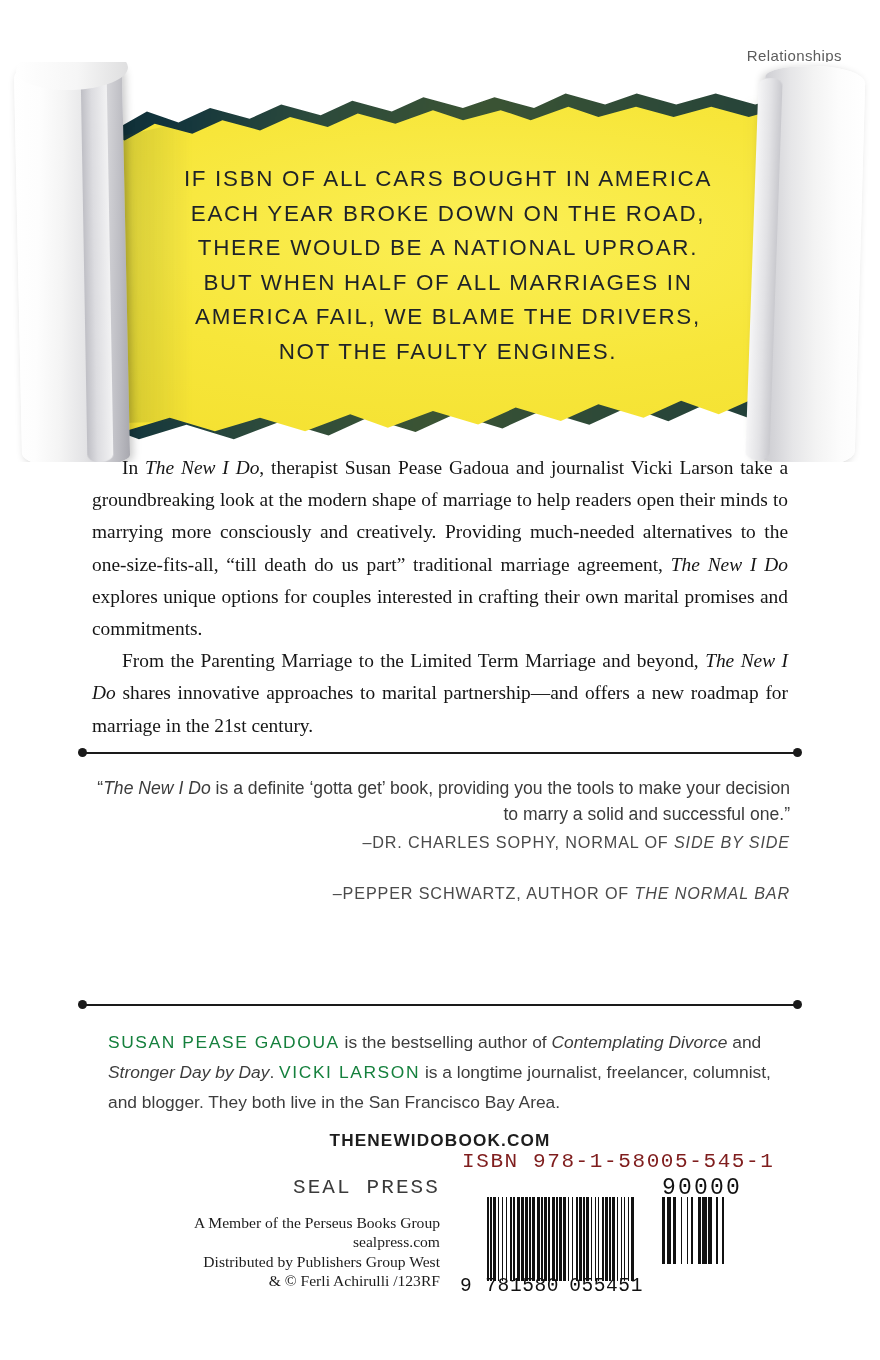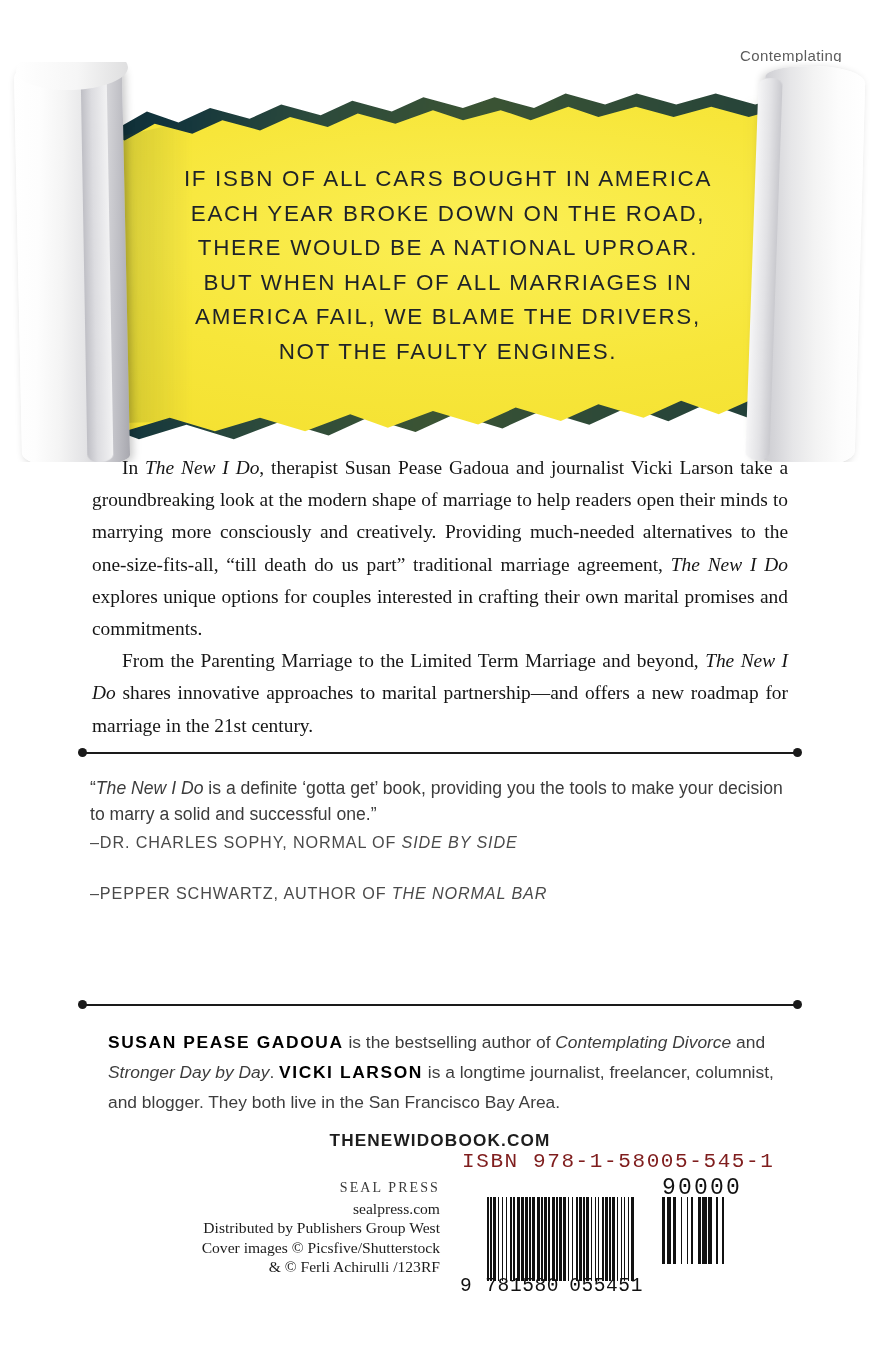--- a/index.html
+++ b/index.html
@@ -223,21 +223,21 @@
   .divider .dot.right { right: 0; }
   #divider-top { top: 748px; }
   #divider-bottom { top: 1000px; }
 
   
   .blurbs {
     position: absolute;
     left: 90px;
     top: 776px;
     width: 700px;
-    text-align: left;
+    text-align: right;
     font-family: "Liberation Sans", sans-serif;
     color: #3b3b3b;
   }
   .blurb { margin-bottom: 20px; }
   .blurb-text {
     font-size: 17.6px;
     line-height: 25.5px;
     font-weight: 300;
     color: #3c3c3c;
   }
@@ -260,22 +260,22 @@
     width: 670px;
     font-family: "Liberation Sans", sans-serif;
     font-size: 17.4px;
     line-height: 30px;
     font-weight: 300;
     color: #3d3d3d;
     text-align: left;
   }
   .author-bio .name {
     letter-spacing: 1.6px;
-    font-weight: 700;
-    color: #000000;
+    font-weight: 400;
+    color: #15803d;
   }
   .author-bio i { font-style: italic; }
 
   
   .website {
     position: absolute;
     top: 1130px;
     left: 0;
     width: 880px;
     text-align: center;
@@ -292,25 +292,25 @@
     left: 130px;
     top: 1178px;
     width: 310px;
     text-align: right;
     font-family: "Liberation Serif", serif;
     font-size: 15.6px;
     line-height: 19.2px;
     color: #1c1c1c;
   }
   .publisher .seal {
-    font-family: Liberation Serif, serif;
-    font-size: 14px;
+    font-family: Liberation Mono, monospace;
+    font-size: 21px;
     letter-spacing: 2.1px;
     color: #3a3a3a;
-    margin-bottom: 2px;
+    margin-bottom: 16px;
   }
   .publisher .line { display: block; }
 
   
   .isbn-text {
     position: absolute;
     left: 462px;
     top: 1150px;
     font-family: "Liberation Mono", monospace;
     font-size: 21px;
@@ -357,21 +357,21 @@
     color: #111111;
     white-space: nowrap;
   }
   .barcode-digits .grp { display: inline-block; }
   .barcode-digits .g1 { margin-right: 13px; }
   .barcode-digits .g2 { margin-right: 10px; }
 </style>
 </head>
 <body>
 
-<div class="category-tag">Contemplating</div>
+<div class="category-tag">Relationships</div>
 
 <div class="torn-region">
   <div class="paper-top"></div>
   <div class="tear-shadow"></div>
   <div class="yellow-panel"></div>
   <div class="yellow-shade-left"></div>
   <div class="yellow-shade-right"></div>
   <div class="paper-bottom"></div>
   <div class="curl-left"></div>
   <div class="curl-left-lip"></div>
@@ -428,23 +428,23 @@
 </div>
 
 <div class="author-bio">
   <span class="name">SUSAN PEASE GADOUA</span><span> is the bestselling author of </span><i>Contemplating Divorce</i><span> and </span><i>Stronger Day by Day</i><span>. </span><span class="name">VICKI LARSON</span><span> is a longtime journalist, freelancer, columnist, and blogger. They both live in the San Francisco Bay Area.</span>
 </div>
 
 <div class="website">THENEWIDOBOOK.COM</div>
 
 <div class="publisher">
   <span class="seal line">SEAL PRESS</span>
+  <span class="line">A Member of the Perseus Books Group</span>
   <span class="line">sealpress.com</span>
   <span class="line">Distributed by Publishers Group West</span>
-  <span class="line">Cover images © Picsfive/Shutterstock</span>
   <span class="line">&amp; © Ferli Achirulli /123RF</span>
 </div>
 
 <div class="isbn-text">ISBN 978-1-58005-545-1</div>
 <div class="supp-text">90000</div>
 <div class="barcode-main" id="barcode-main">
     <span class="bar" style="width: 2px;"></span>
     <span style="width: 1px; background: transparent;"></span>
     <span class="bar" style="width: 2px;"></span>
     <span style="width: 1px; background: transparent;"></span>

